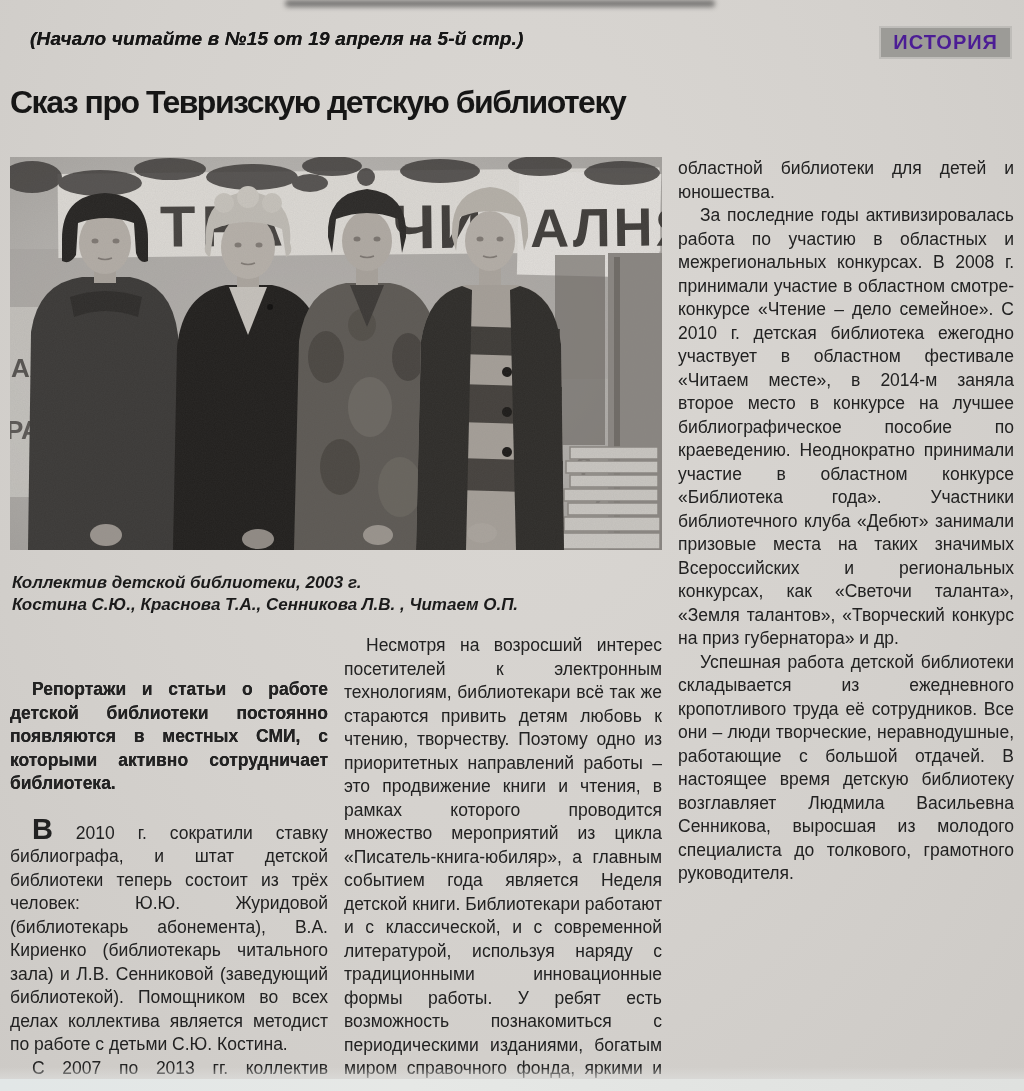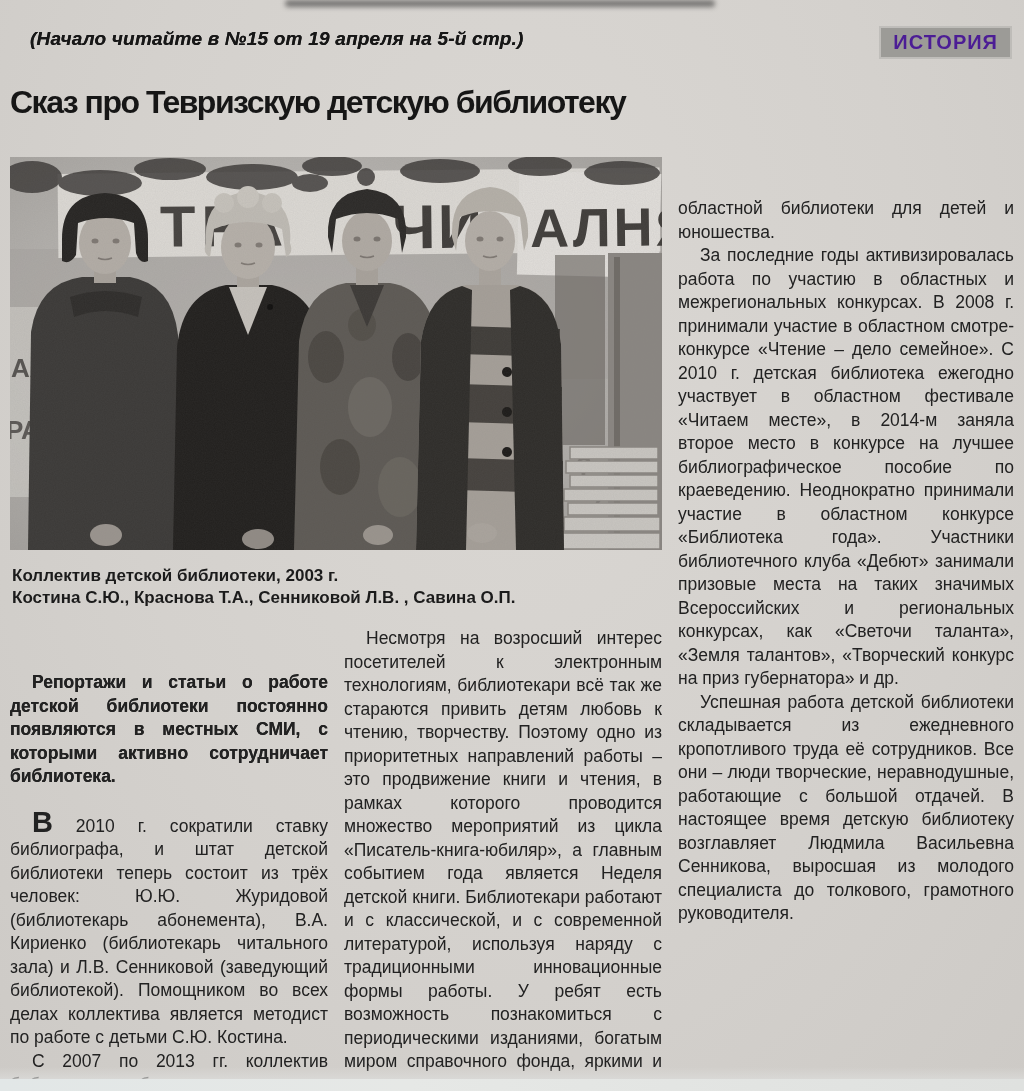--- a/index.html
+++ b/index.html
@@ -48,37 +48,37 @@
     padding:0 10px;margin-top:26px;
   }
   .left-zone{width:652px;flex:0 0 652px;}
   .photo-frame{
     width:652px;height:393px;
     background:#b2afab;
     box-shadow:inset 0 0 18px rgba(60,58,55,.35);
   }
   .photo-frame svg{display:block;}
   .caption{
-    margin:15px 0 0 2px;
-    font-weight:bold;
+    margin:22px 0 0 2px;
+    font-style:italic;font-weight:bold;
     font-size:17px;line-height:22px;color:#1b1b1b;
   }
   .text-cols{display:flex;gap:16px;margin-top:18px;}
   .col{
     text-align:justify;
     font-size:17.5px;line-height:23.5px;color:#222;
   }
   .col-left,.col-mid{width:318px;flex:0 0 318px;}
   .right-zone{
     width:336px;flex:0 0 336px;
     text-align:justify;
     font-size:17.5px;line-height:23.5px;color:#222;
   }
   .col p,.right-zone p{margin:0;text-indent:22px;}
-  p.no-indent{text-indent:0;margin-top:40px;}
+  p.no-indent{text-indent:0;}
   p.lede{font-weight:bold;margin-bottom:23px;text-shadow:0 0 .4px #222;margin-top:44px;}
   p.dropcap::first-letter{
     font-weight:bold;font-size:29px;line-height:20px;
   }
   .bottom-strip{
     position:absolute;left:0;bottom:0;width:1024px;height:12px;
     background:linear-gradient(90deg,#e2e7e7 0%, #e6e8e6 40%, #dfe1df 100%);
   }
   .fade-bottom{
     position:absolute;left:0;bottom:10px;width:1024px;height:14px;
@@ -239,21 +239,21 @@
             </g>
             <ellipse cx="472" cy="376" rx="15" ry="10" fill="#aaa49d" opacity="0.85"></ellipse>
           </g>
 
           <rect width="652" height="393" filter="url(#grain)"></rect>
         </svg>
       </div>
 
       <div class="caption">
         <div>Коллектив детской библиотеки, 2003 г.</div>
-        <div>Костина С.Ю., Краснова Т.А., Сенниковой Л.В. , Савина О.П.</div>
+        <div>Костина С.Ю., Краснова Т.А., Сенникова Л.В. , Читаем О.П.</div>
       </div>
 
       <div class="text-cols">
         <div class="col col-left">
           <p class="lede">Репортажи и статьи о работе детской библиотеки постоянно появляются в местных СМИ, с которыми активно сотрудничает библиотека.</p>
           <p class="dropcap">В 2010 г. сократили ставку библиографа, и штат детской библиотеки теперь состоит из трёх человек: Ю.Ю. Журидовой (библиотекарь абонемента), В.А. Кириенко (библиотекарь читального зала) и Л.В. Сенниковой (заведующий библиотекой). Помощником во всех делах коллектива является методист по работе с детьми С.Ю. Костина.</p>
           <p>С 2007 по 2013 гг. коллектив библиотеки работал по программе «Истоки», ориентированной на знакомство детей с основами правосла-</p>
         </div>
         <div class="col col-mid">
           <p>Несмотря на возросший интерес посетителей к электронным технологиям, библиотекари всё так же стараются привить детям любовь к чтению, творчеству. Поэтому одно из приоритетных направлений работы – это продвижение книги и чтения, в рамках которого проводится множество мероприятий из цикла «Писатель-книга-юбиляр», а главным событием года является Неделя детской книги. Библиотекари работают и с классической, и с современной литературой, используя наряду с традиционными инновационные формы работы. У ребят есть возможность познакомиться с периодическими изданиями, богатым миром справочного фонда, яркими и захватывающими художе-</p>

